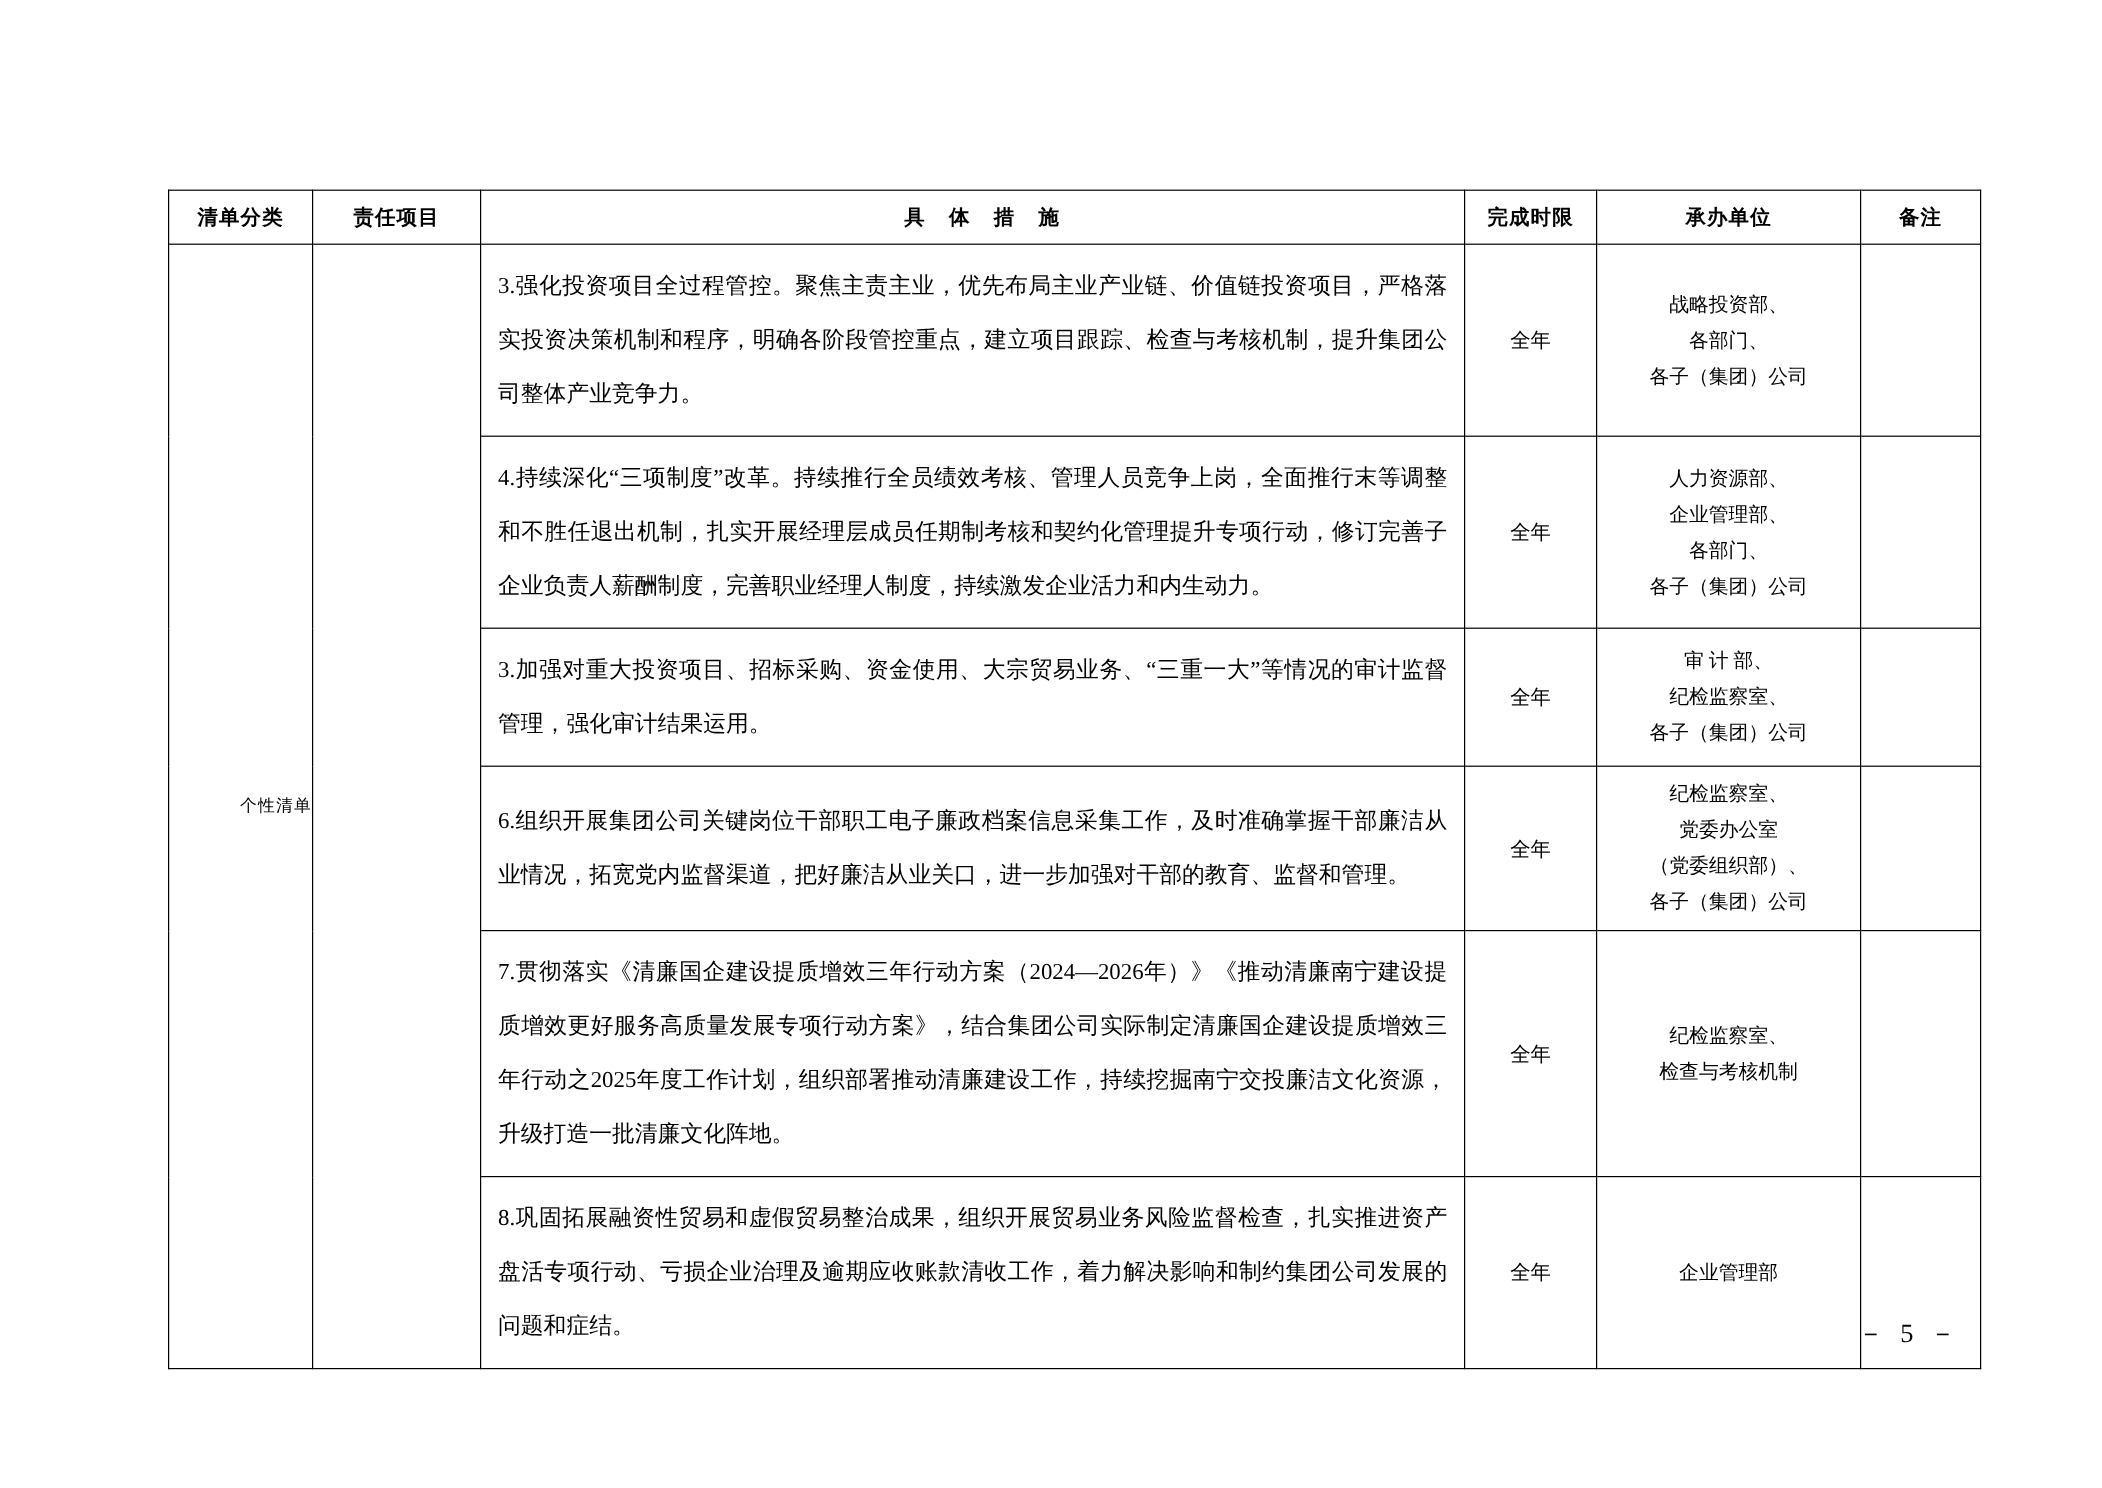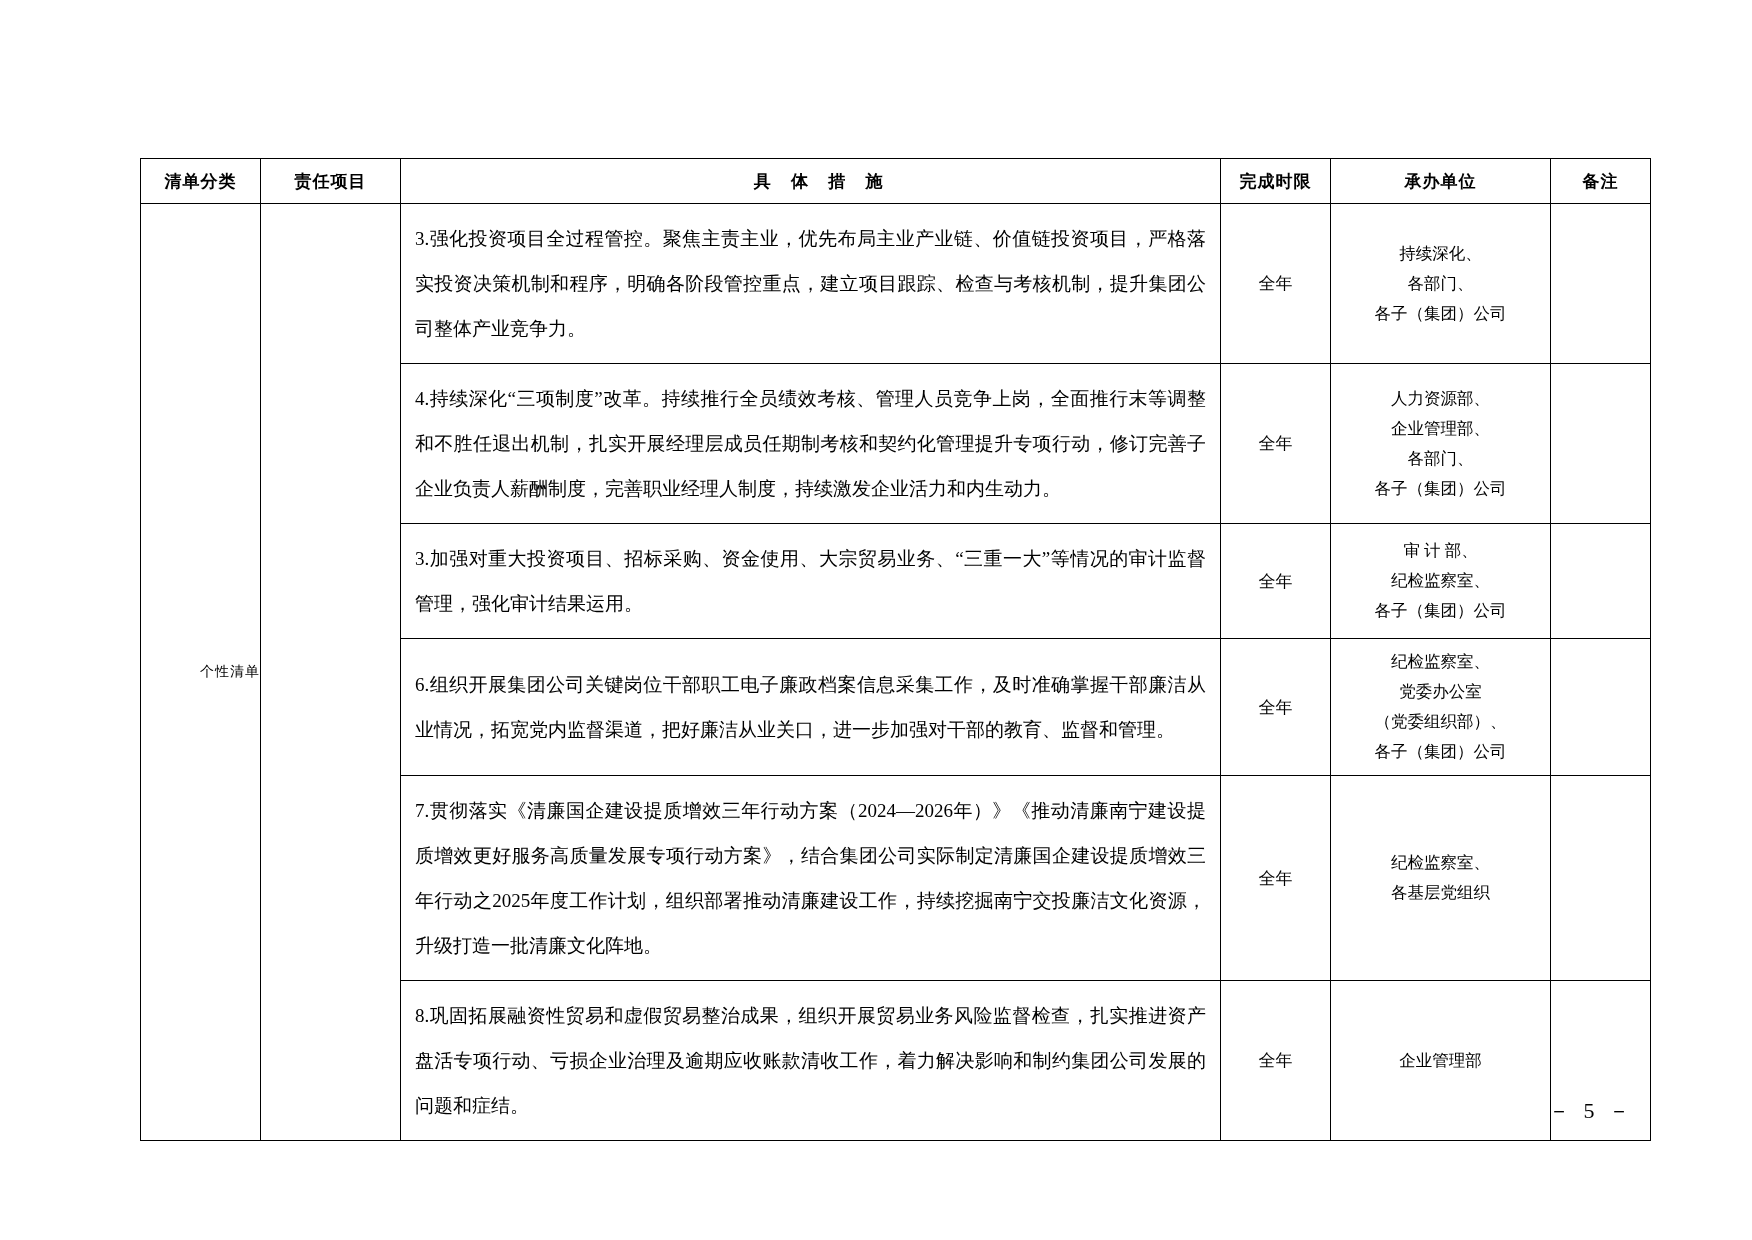--- a/index.html
+++ b/index.html
@@ -118,21 +118,21 @@
       </tr>
     </thead>
     <tbody>
       <tr>
         <td class="cat-cell" rowspan="6">个性清单</td>
         <td class="resp-cell" rowspan="6"></td>
         <td class="measure-cell">3.强化投资项目全过程管控。聚焦主责主业，优先布局主业产业链、价值链投资项目，严格落实投资决策机制和程序，明确各阶段管控重点，建立项目跟踪、检查与考核机制，提升集团公司整体产业竞争力。</td>
         <td class="time-cell">全年</td>
         <td class="unit-cell">
           <div class="unit-lines">
-            <div>持续深化、</div>
+            <div>战略投资部、</div>
             <div>各部门、</div>
             <div>各子（集团）公司</div>
           </div>
         </td>
         <td class="note-cell"></td>
       </tr>
       <tr>
         <td class="measure-cell">4.持续深化“三项制度”改革。持续推行全员绩效考核、管理人员竞争上岗，全面推行末等调整和不胜任退出机制，扎实开展经理层成员任期制考核和契约化管理提升专项行动，修订完善子企业负责人薪酬制度，完善职业经理人制度，持续激发企业活力和内生动力。</td>
         <td class="time-cell">全年</td>
         <td class="unit-cell">
@@ -169,21 +169,21 @@
           </div>
         </td>
         <td class="note-cell"></td>
       </tr>
       <tr>
         <td class="measure-cell">7.贯彻落实《清廉国企建设提质增效三年行动方案（2024—2026年）》《推动清廉南宁建设提质增效更好服务高质量发展专项行动方案》，结合集团公司实际制定清廉国企建设提质增效三年行动之2025年度工作计划，组织部署推动清廉建设工作，持续挖掘南宁交投廉洁文化资源，升级打造一批清廉文化阵地。</td>
         <td class="time-cell">全年</td>
         <td class="unit-cell">
           <div class="unit-lines">
             <div>纪检监察室、</div>
-            <div>各基层党组织</div>
+            <div>检查与考核机制</div>
           </div>
         </td>
         <td class="note-cell"></td>
       </tr>
       <tr>
         <td class="measure-cell">8.巩固拓展融资性贸易和虚假贸易整治成果，组织开展贸易业务风险监督检查，扎实推进资产盘活专项行动、亏损企业治理及逾期应收账款清收工作，着力解决影响和制约集团公司发展的问题和症结。</td>
         <td class="time-cell">全年</td>
         <td class="unit-cell">
           <div class="unit-lines">
             <div>企业管理部</div>

